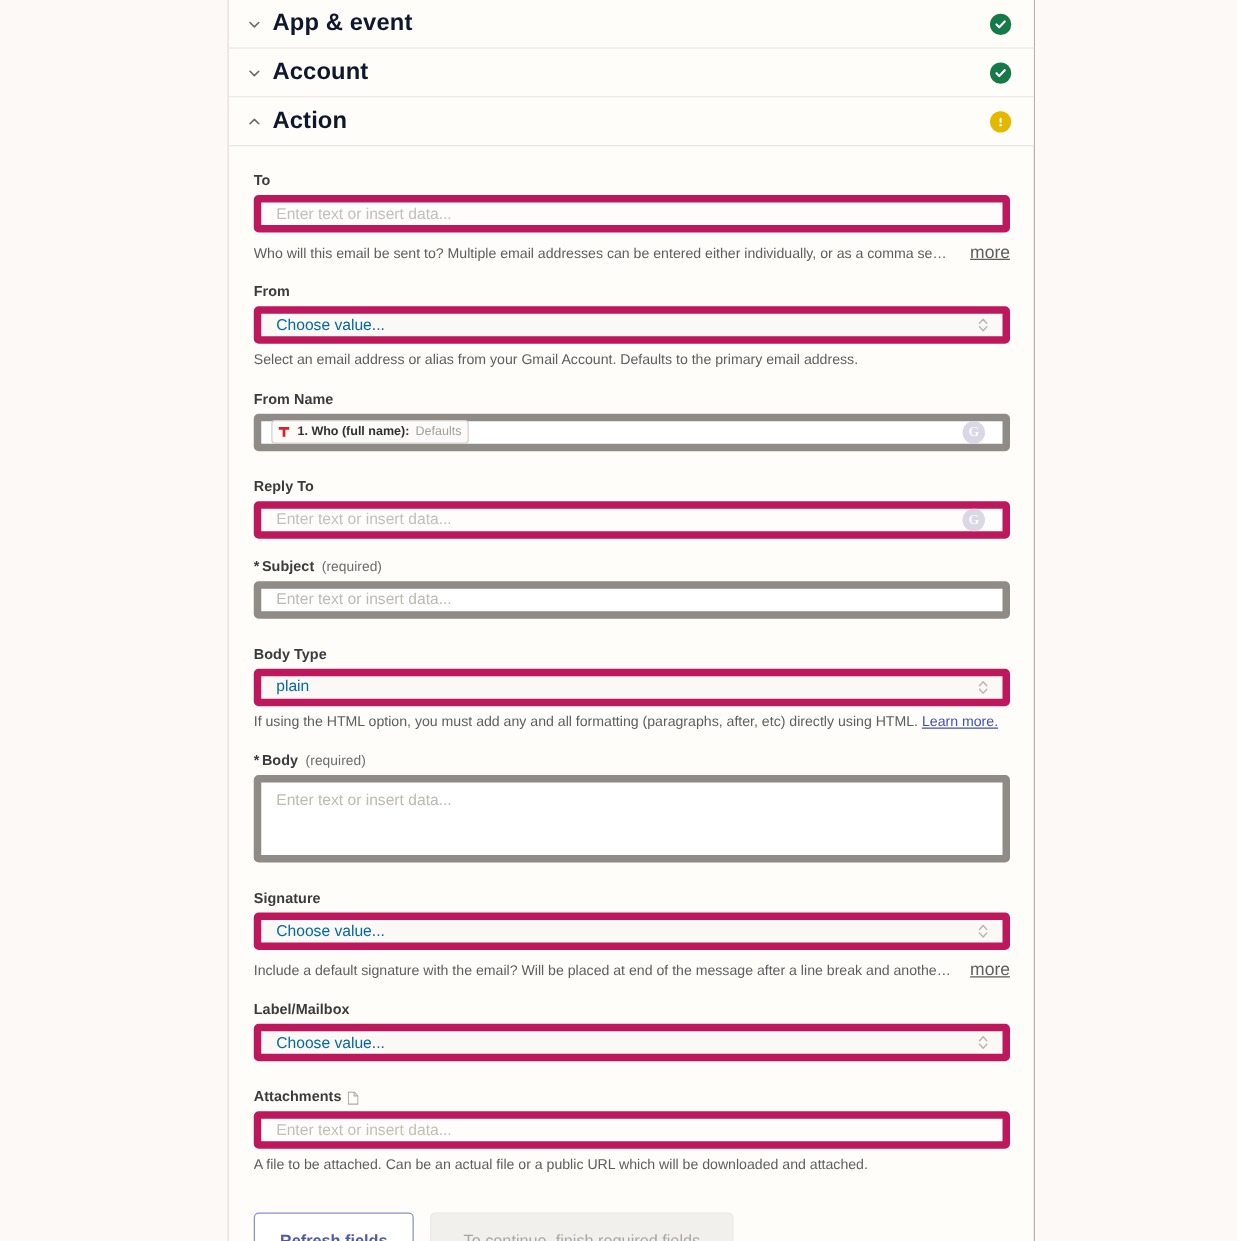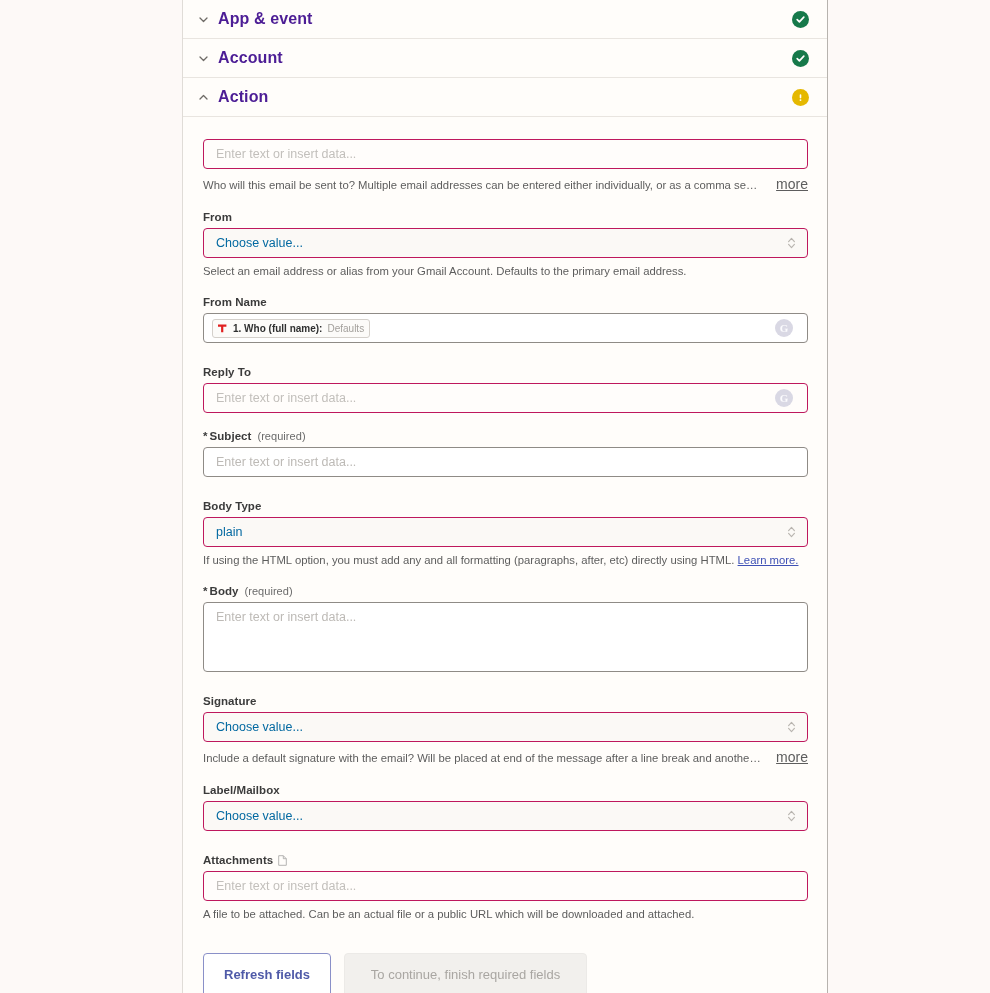--- a/index.html
+++ b/index.html
@@ -40,23 +40,23 @@
     cursor: pointer;
   }
   .chevron {
     width: 16px; height: 16px;
     display: flex; align-items: center; justify-content: center;
     margin-right: 7px;
     flex: 0 0 auto;
   }
   .chevron svg { display: block; }
   .step-title {
-    font-size: 16px;
+    font-size: 19px;
     font-weight: bold;
-    color: #4c1d95;
+    color: #0f172a;
     letter-spacing: 0.1px;
     flex: 1 1 auto;
   }
   .badge {
     width: 17px; height: 17px;
     border-radius: 50%;
     flex: 0 0 auto;
     display: flex; align-items: center; justify-content: center;
   }
   .badge.ok { background: #16794a; }
@@ -88,21 +88,21 @@
   .flabel .fileico {
     margin-left: 5px;
     display: inline-flex;
     opacity: .55;
   }
 
   .control {
     position: relative;
     width: 605px;
     height: 30px;
-    border: 1px solid #be185d;
+    border: 6px solid #be185d;
     border-radius: 4px;
     background: #fffdfb;
     display: flex;
     align-items: center;
     padding: 0 12px;
     font-size: 12.5px;
     color: #c2bfbb;
     cursor: text;
   }
   .control.select {
@@ -267,20 +267,23 @@
         <svg width="11" height="11" viewBox="0 0 11 11">
             <rect x="4.7" y="2.2" width="1.6" height="4.2" rx="0.8" fill="#ffffff"></rect>
             <circle cx="5.5" cy="8.1" r="0.95" fill="#ffffff"></circle>
           </svg>
       </span>
     </div>
 
     <div class="form">
 
       <div class="field">
+        <div class="flabel">
+          <span>To</span>
+        </div>
         <div class="control">
           <span class="ph">Enter text or insert data...</span>
         </div>
         <div class="help">
           <span class="txt">Who will this email be sent to? Multiple email addresses can be entered either individually, or as a comma separated...</span>
           <span class="more">more</span>
         </div>
       </div>
       <div class="gap-sm"></div>
 

